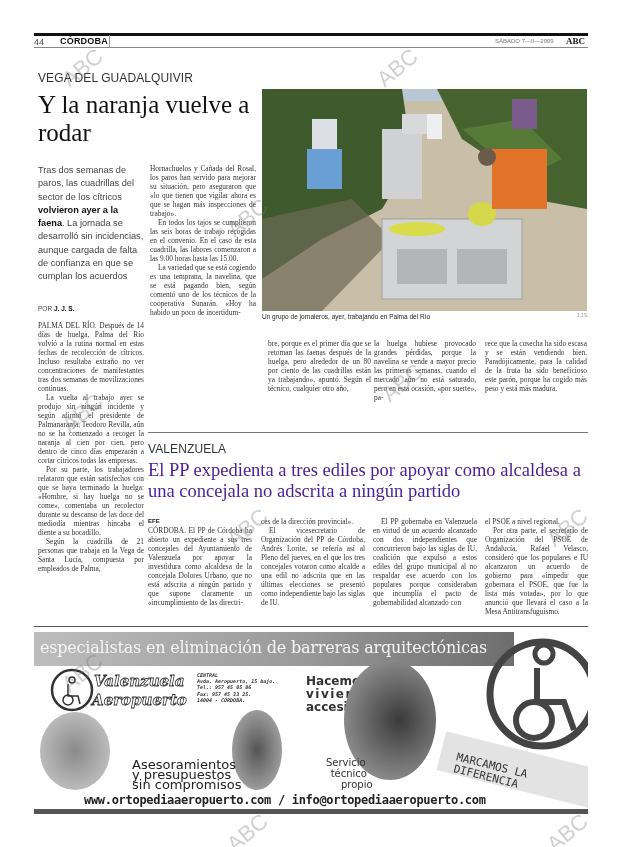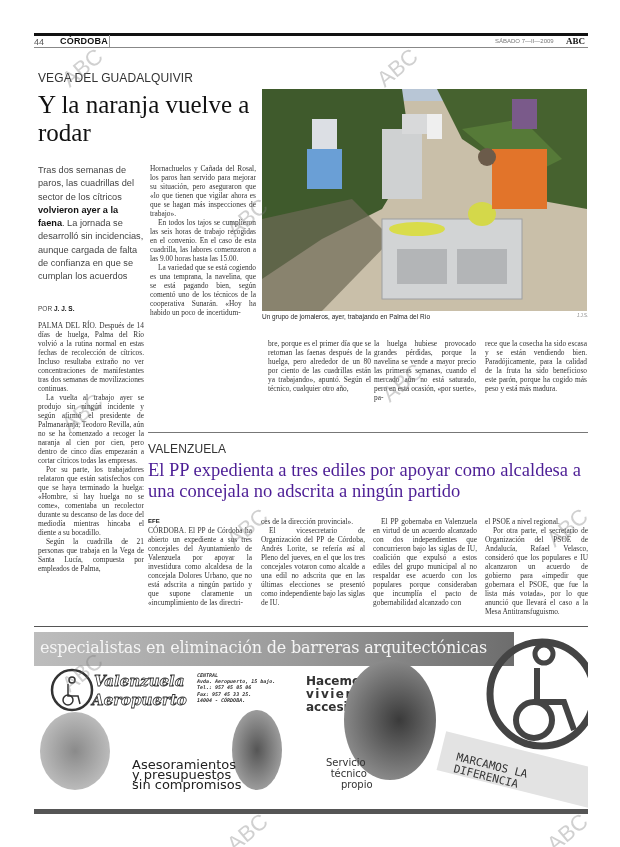--- a/index.html
+++ b/index.html
@@ -196,20 +196,21 @@
     <div style="margin-left:6px;">técnico</div>
     <div style="margin-left:22px;">propio</div>
   </div>
 
   <div style="position:absolute; left:405px; top:118px; width:160px; height:40px; background:#e3e3e3; transform:rotate(14deg);"></div>
   <div class="ad-marcamos">
     <div>MARCAMOS LA</div>
     <div>DIFERENCIA</div>
   </div>
 
+  <div class="ad-url">www.ortopediaaeropuerto.com / info@ortopediaaeropuerto.com</div>
   <div class="ad-bottom-bar"></div>
 </div>
 
 <div class="watermark" style="left:60px; top:55px;">ABC</div>
 <div class="watermark" style="left:375px; top:55px;">ABC</div>
 <div class="watermark" style="left:225px; top:205px;">ABC</div>
 <div class="watermark" style="left:60px; top:400px;">ABC</div>
 <div class="watermark" style="left:380px; top:370px;">ABC</div>
 <div class="watermark" style="left:225px; top:515px;">ABC</div>
 <div class="watermark" style="left:545px; top:515px;">ABC</div>

